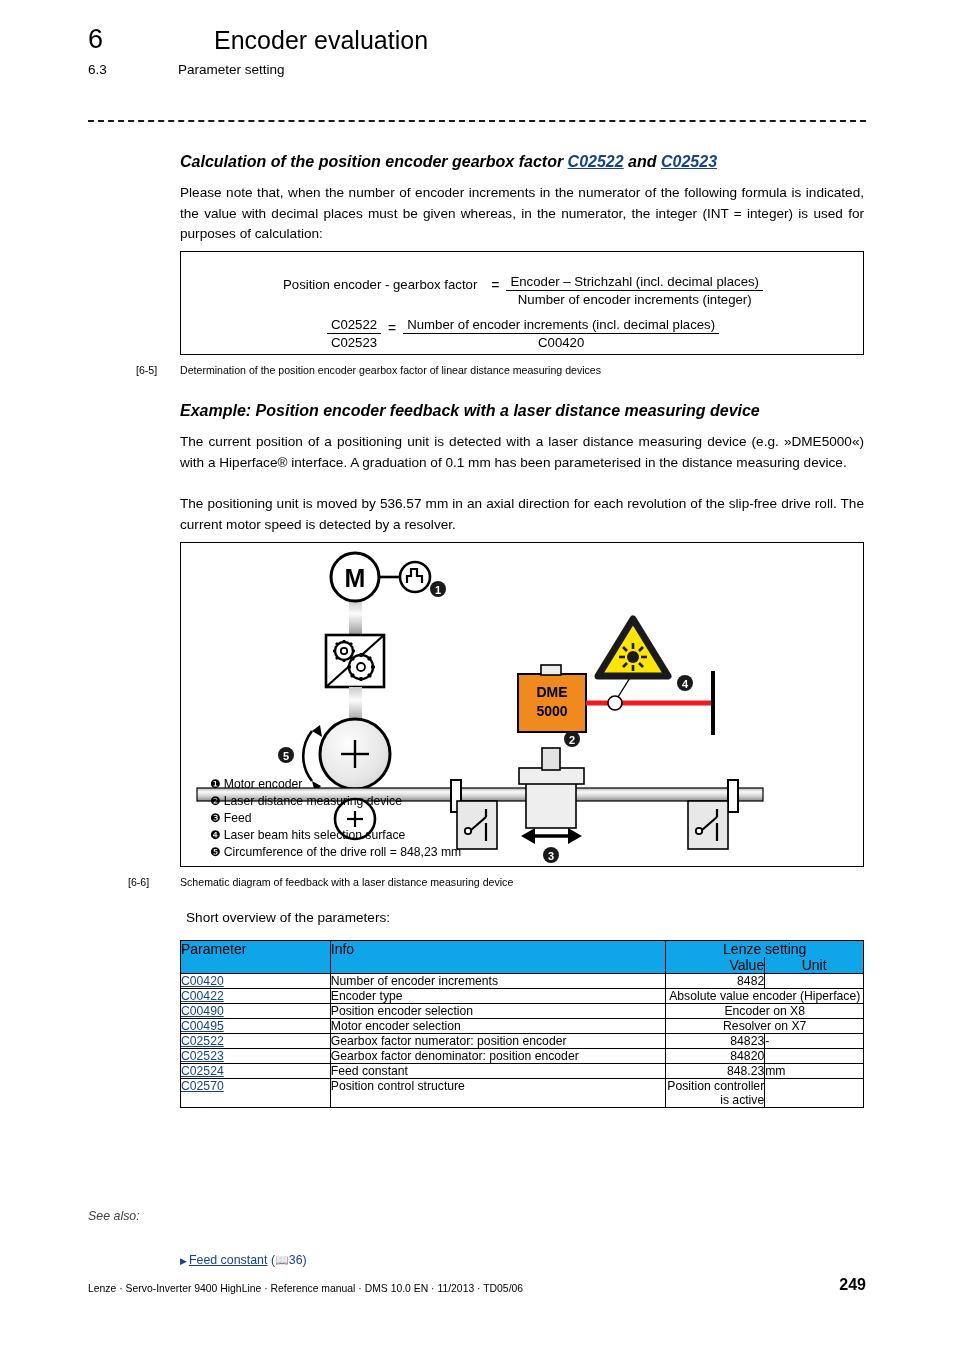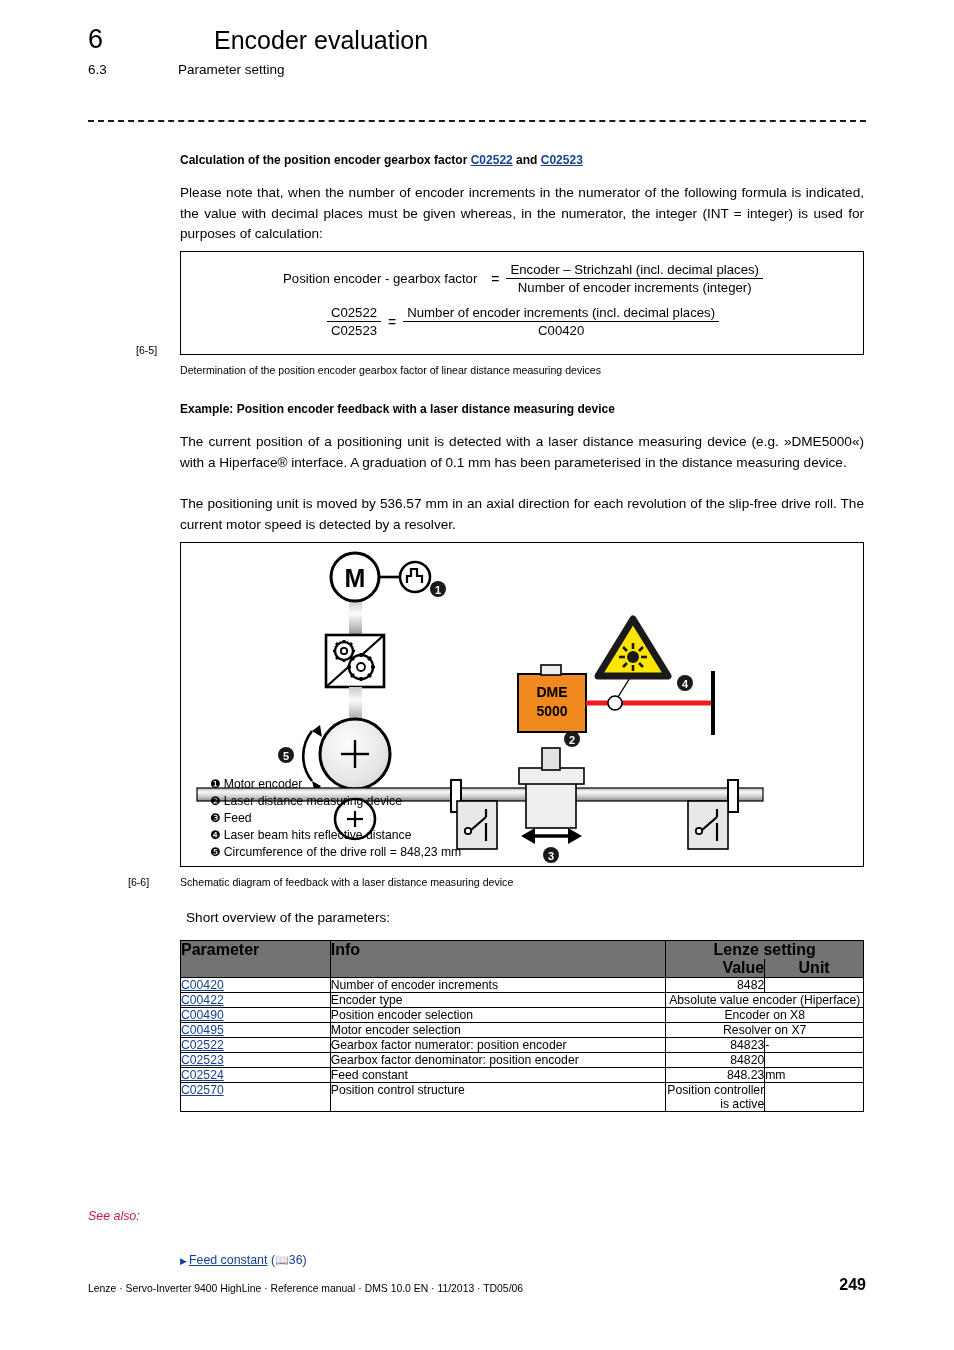--- a/index.html
+++ b/index.html
@@ -50,23 +50,24 @@
     left: 88px; top: 120px;
     width: 778px; height: 0;
     border-top: 2px dashed #1a1a1a;
   }
 
   
   .content { position: absolute; left: 0; top: 0; width: 954px; }
 
   .bold-head {
     position: absolute;
-    font-size: 12px;
+    font-size: 16px;
     font-weight: bold;
     color: #000;
+    font-style: italic;
   }
   .para {
     position: absolute;
     font-size: 13.6px;
     line-height: 20.5px;
     text-align: justify;
     color: #000;
   }
   .plink {
     color: #15418f;
@@ -109,20 +110,21 @@
   .frac {
     display: inline-block;
     text-align: center;
     vertical-align: middle;
   }
   .frac .num {
     font-size: 13.2px;
     padding: 0 4px 1px 4px;
     border-bottom: 1.4px solid #000;
     white-space: nowrap;
+    margin-top: 12px;
   }
   .frac .den {
     font-size: 13.2px;
     padding: 1px 4px 0 4px;
     white-space: nowrap;
   }
 
   
   .fig-cap-num {
     position: absolute;
@@ -172,23 +174,23 @@
     border-collapse: collapse;
     font-size: 12.2px;
     background: #fff;
   }
   .ptable th, .ptable td {
     border: 1px solid #000;
     padding: 0;
     vertical-align: top;
   }
   .ptable thead th {
-    background: #737373;
-    font-weight: bold;
-    font-size: 16px;
+    background: #0ea5e9;
+    font-weight: normal;
+    font-size: 14px;
   }
   .th-param { width: 140px; text-align: left; padding: 5px 0 5px 8px; }
   .th-info  { width: 315px; text-align: left; padding: 5px 0 5px 8px; }
   .th-lenze { text-align: center; padding: 5px 0 0 0; border-bottom: none !important; }
   .subhead-row th {
     background: #b4b4b4;
     font-weight: normal;
     font-size: 10.8px;
     border-top: none !important;
   }
@@ -200,21 +202,21 @@
   .td-unit  { text-align: left;  padding: 5px 4px 5px 6px; }
   .td-span  { text-align: center; padding: 5px 6px 5px 6px; }
   .tlink { color: #15418f; text-decoration: underline; }
 
   
   .see-also-label {
     position: absolute;
     left: 88px; top: 1209px;
     font-size: 12.4px;
     font-style: italic;
-    color: #be185d;
+    color: #404040;
   }
   .see-also-link {
     position: absolute;
     left: 180px; top: 1209px;
     font-size: 12.4px;
     color: #15418f;
     white-space: nowrap;
     margin-top: 44px;
   }
   .see-also-link .arrow { font-size: 9px; padding-right: 2px; }
@@ -270,21 +272,21 @@
         <span class="den" style="display:block;">C02523</span>
       </span>
       <span class="f-eq">=</span>
       <span class="frac">
         <span class="num" style="display:block;">Number of encoder increments (incl. decimal places)</span>
         <span class="den" style="display:block;">C00420</span>
       </span>
     </div>
   </div>
 
-  <div class="fig-cap-num" style="left:136px; top:344px;">[6-5]</div>
+  <div class="fig-cap-num" style="left:136px; top:364px;">[6-5]</div>
   <div class="fig-cap-txt" style="left:180px; top:364px;">Determination of the position encoder gearbox factor of linear distance measuring devices</div>
 
   <div class="bold-head" style="left:180px; top:402px;">Example: Position encoder feedback with a laser distance measuring device</div>
 
   <div class="para" style="left:180px; top:432px; width:684px;">The current position of a positioning unit is detected with a laser distance measuring device (e.g. »DME5000«) with a Hiperface® interface. A graduation of 0.1 mm has been parameterised in the distance measuring device.</div>
 
   <div class="para" style="left:180px; top:494px; width:684px;">The positioning unit is moved by 536.57 mm in an axial direction for each revolution of the slip-free drive roll. The current motor speed is detected by a resolver.</div>
 
   <div class="diagram-box">
     <svg class="diagram-svg" width="682" height="323" viewBox="0 0 682 323">
@@ -444,21 +446,21 @@
     <div>
       <span class="lg-bullet">❶</span><span>Motor encoder</span>
     </div>
     <div>
       <span class="lg-bullet">❷</span><span>Laser distance measuring device</span>
     </div>
     <div>
       <span class="lg-bullet">❸</span><span>Feed</span>
     </div>
     <div>
-      <span class="lg-bullet">❹</span><span>Laser beam hits reflective distance</span>
+      <span class="lg-bullet">❹</span><span>Laser beam hits selection surface</span>
     </div>
     <div>
       <span class="lg-bullet">❺</span><span>Circumference of the drive roll = 848,23 mm</span>
     </div>
   </div>
 
   <div class="fig-cap-num" style="left:128px; top:876px;">[6-6]</div>
   <div class="fig-cap-txt" style="left:180px; top:876px;">Schematic diagram of feedback with a laser distance measuring device</div>
 
   <div class="overview">Short overview of the parameters:</div>

